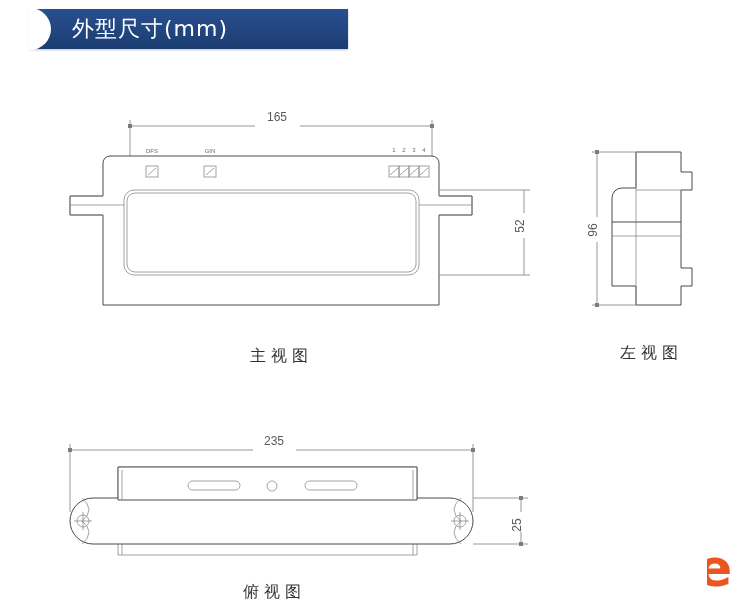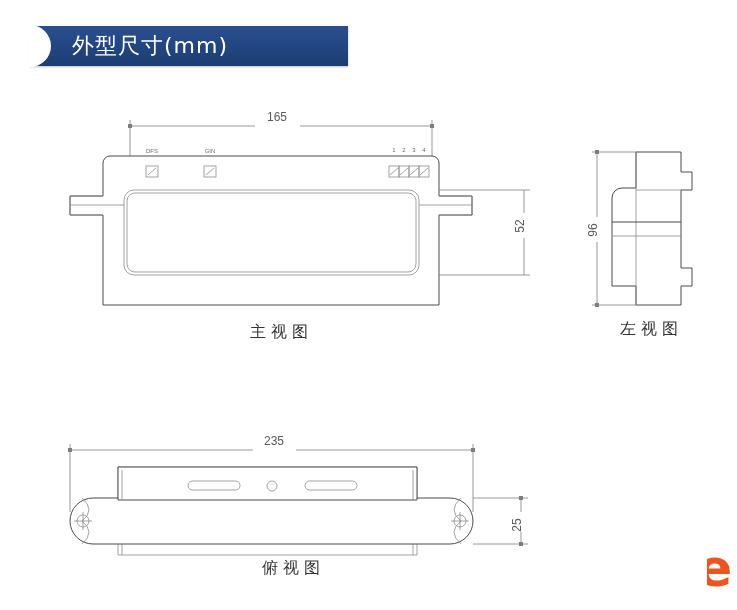--- a/index.html
+++ b/index.html
@@ -4,21 +4,21 @@
 <style>
   html,body{margin:0;padding:0;}
   body{
     width:737px;height:610px;
     background:#ffffff;
     font-family:"Liberation Sans","DejaVu Sans",sans-serif;
     position:relative;overflow:hidden;
   }
   
   #banner{
-    position:absolute;left:30px;top:26px;width:318px;height:40px;
+    position:absolute;left:30px;top:9px;width:318px;height:40px;
     background:linear-gradient(180deg,#2a4f8f 0%,#21457f 55%,#1c3d73 100%);
     box-shadow:0 1px 2px rgba(0,0,0,.25);
   }
   #banner::before{
     content:"";position:absolute;left:-1px;top:-1px;width:22px;height:42px;
     background:#ffffff;
     border-radius:0 22px 22px 0;
   }
   #banner-text{
     position:absolute;left:42px;top:0;height:40px;line-height:40px;
@@ -29,25 +29,25 @@
   #drawing{position:absolute;left:0;top:0;width:737px;height:610px;}
   .ln{fill:none;stroke:#4a4a4a;stroke-width:1;}
   .ln-thin{fill:none;stroke:#8c8c8c;stroke-width:.8;}
   .ln-dim{fill:none;stroke:#7d7d7d;stroke-width:.8;}
   .bodyfill{fill:#ffffff;}
   .dimtxt{fill:#5a5a5a;font-size:12px;font-family:"Liberation Sans",sans-serif;}
   .tinytxt{fill:#6b6b6b;font-size:6px;font-family:"Liberation Sans",sans-serif;}
   .numtxt{fill:#6b6b6b;font-size:6px;font-family:"Liberation Sans",sans-serif;}
   .caption{
     position:absolute;font-size:16px;color:#333333;letter-spacing:5px;
-    font-family:Liberation Mono, monospace;white-space:nowrap;
+    font-family:Liberation Mono, monospace;white-space:nowrap;margin-top:24px;
   }
   #cap-front{left:250px;top:322px;}
   #cap-left{left:620px;top:319px;}
-  #cap-top{left:262px;top:558px;}
+  #cap-top{left:243px;top:558px;}
   
   #logo{
     position:absolute;right:0;bottom:18px;width:30px;height:44px;overflow:hidden;
   }
   #logo span{
     position:absolute;left:-10px;top:-6px;
     font-size:52px;line-height:52px;color:#ea5520;font-weight:bold;
     font-family:"DejaVu Sans","Liberation Sans",sans-serif;
   }
 </style>

